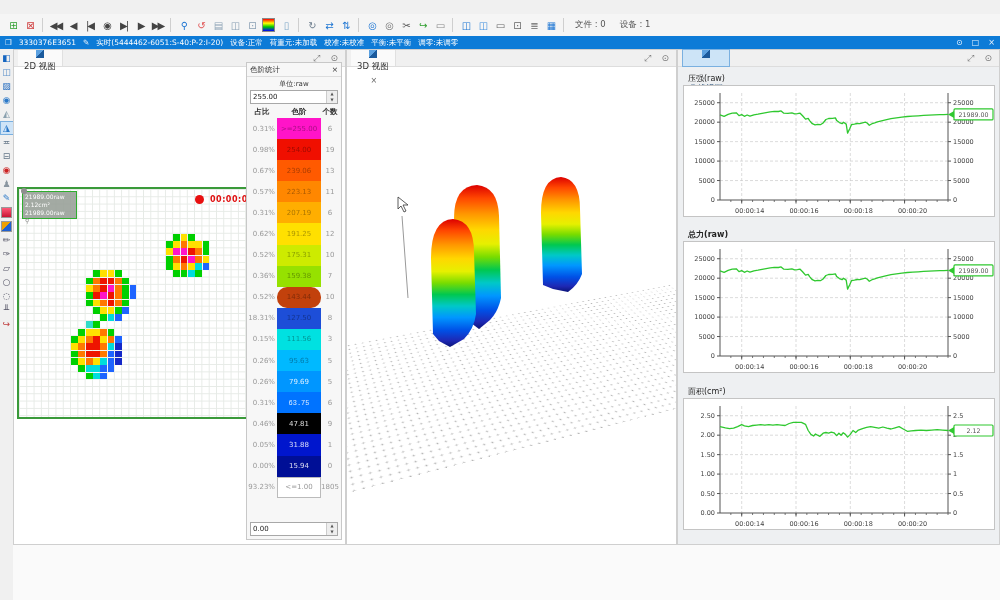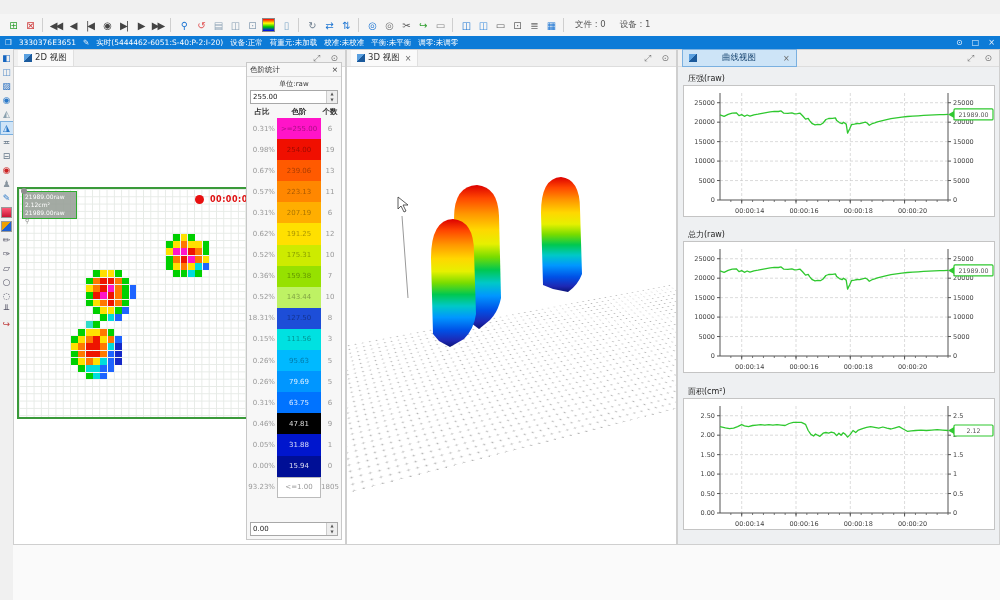--- a/index.html
+++ b/index.html
@@ -26,21 +26,21 @@
   .lt-icon{width:12px;height:12px;font-size:9px;line-height:12px;text-align:center;}
   .lt-icon.active{background:#cfe4f7;outline:1px solid #7ab0e0;}
   .swatch-pink{width:9px;height:9px;background:linear-gradient(180deg,#ff5a78,#c81432);border:1px solid #999;}
   .swatch-multi{width:9px;height:9px;background:linear-gradient(135deg,#f0a000 50%,#2060d0 50%);border:1px solid #999;}
   
   .panel{position:absolute;background:#fff;border:1px solid #cfcfcf;box-sizing:border-box;}
   #panel2d{left:13px;top:49px;width:333px;height:496px;}
   #panel3d{left:346px;top:49px;width:331px;height:496px;}
   #panelcurve{left:677px;top:49px;width:323px;height:496px;background:#eef0f2;}
   .phead{height:16px;background:#f0f0f0;border-bottom:1px solid #ddd;display:flex;align-items:center;font-size:8.5px;color:#333;padding:0 4px;gap:4px;}
-  .ptab{display:flex;align-items:center;gap:3px;padding:0 6px;height:16px;background:#fafafa;border-right:1px solid #e0e0e0;}
+  .ptab{display:flex;align-items:center;gap:3px;padding:0 6px;height:16px;background:#fafafa;border-right:1px solid #e0e0e0;flex-direction:column;}
   .ptab.blue{background:#cde4f7;border:1px solid #7ab0e0;color:#14426e;gap:25px;}
   .tabicon{width:8px;height:8px;background:linear-gradient(135deg,#5aa0e0 50%,#1b5a9c 50%);flex:0 0 auto;}
   .tabclose{color:#666;font-size:8px;margin-left:2px;}
   .spacer{flex:1;}
   .phead-icon{color:#777;font-size:9px;padding:0 3px;}
   .bottomstrip{position:absolute;top:545px;left:13px;right:0;bottom:0;background:#fafafa;}
   
   .map{position:absolute;left:3px;top:137px;width:232px;height:228px;border:2px solid #3a9a3a;background-color:#fff;
        background-image:linear-gradient(#e6eae6 1px,transparent 1px),linear-gradient(90deg,#e6eae6 1px,transparent 1px);
        background-size:7.3px 7.3px;}
@@ -360,21 +360,21 @@
             <span class="lvl" style="background: rgb(205, 235, 0); color: rgba(0, 0, 0, 0.35);">175.31</span>
             <span class="cnt">10</span>
           </div>
           <div class="srow">
             <span class="pct">0.36%</span>
             <span class="lvl" style="background: rgb(150, 225, 0); color: rgba(0, 0, 0, 0.35);">159.38</span>
             <span class="cnt">7</span>
           </div>
           <div class="srow">
             <span class="pct">0.52%</span>
-            <span class="lvl" style="background: #bef264; color: rgba(0, 0, 0, 0.35);">143.44</span>
+            <span class="lvl" style="background: #c2410c; color: rgba(0, 0, 0, 0.35); border-radius: 10px;">143.44</span>
             <span class="cnt">10</span>
           </div>
           <div class="srow">
             <span class="pct">18.31%</span>
             <span class="lvl" style="background: #1d4ed8; color: rgba(0, 0, 0, 0.35);">127.50</span>
             <span class="cnt">8</span>
           </div>
           <div class="srow">
             <span class="pct">0.15%</span>
             <span class="lvl" style="background: rgb(0, 225, 225); color: rgba(0, 0, 0, 0.35);">111.56</span>
@@ -385,21 +385,21 @@
             <span class="lvl" style="background: rgb(0, 185, 255); color: rgba(0, 0, 0, 0.35);">95.63</span>
             <span class="cnt">5</span>
           </div>
           <div class="srow">
             <span class="pct">0.26%</span>
             <span class="lvl" style="background: rgb(0, 150, 255); color: rgba(255, 255, 255, 0.85);">79.69</span>
             <span class="cnt">5</span>
           </div>
           <div class="srow">
             <span class="pct">0.31%</span>
-            <span class="lvl" style="background: rgb(0, 115, 255); color: rgba(255, 255, 255, 0.85);">63.75</span>
+            <span class="lvl" style="background: rgb(0, 115, 255); color: rgba(255, 255, 255, 0.85); font-family: Liberation Mono, monospace;">63.75</span>
             <span class="cnt">6</span>
           </div>
           <div class="srow">
             <span class="pct">0.46%</span>
             <span class="lvl" style="background: #000000; color: rgba(255, 255, 255, 0.85);">47.81</span>
             <span class="cnt">9</span>
           </div>
           <div class="srow">
             <span class="pct">0.05%</span>
             <span class="lvl" style="background: rgb(0, 22, 205); color: rgba(255, 255, 255, 0.85);">31.88</span>
@@ -543,21 +543,21 @@
           <line x1="166.28571428571428" x2="166.28571428571428" y1="114" y2="117.5" stroke="#555" stroke-width="1"></line>
           <text x="174.28571428571428" y="127" text-anchor="middle" font-size="6.5" fill="#444">00:00:18</text>
           <line x1="220.57142857142856" x2="220.57142857142856" y1="114" y2="117.5" stroke="#555" stroke-width="1"></line>
           <text x="228.57142857142856" y="127" text-anchor="middle" font-size="6.5" fill="#444">00:00:20</text>
           <polyline points="36.0,28.8 40.1,30.3 44.1,28.4 48.2,27.2 52.3,26.8 55.0,29.6 57.7,28.6 60.4,30.3 63.1,29.0 65.9,30.2 69.9,28.8 74.0,28.2 78.1,27.4 82.1,26.6 86.2,25.9 90.3,25.3 94.4,25.5 97.1,24.9 99.8,27.2 103.9,27.4 107.9,26.8 110.6,27.8 113.4,27.6 116.1,27.2 118.8,30.0 121.5,33.1 124.2,32.3 125.6,34.6 128.3,37.7 131.0,38.9 133.7,38.3 136.4,38.7 139.1,37.0 141.9,33.5 144.6,32.5 148.6,32.3 151.4,31.9 152.7,34.6 155.4,36.6 158.1,37.7 159.5,36.2 162.2,38.1 163.6,47.1 165.7,42.8 167.6,38.5 170.4,38.1 173.1,37.5 175.8,37.7 178.5,36.8 181.2,36.2 183.1,37.0 185.3,39.3 188.0,37.7 190.7,36.8 193.4,35.8 197.5,34.8 201.6,33.8 207.0,32.7 212.4,31.9 217.9,31.1 223.3,30.5 228.7,30.2 234.1,29.8 239.6,29.4 245.0,29.1 250.4,28.9 255.9,28.7 259.9,28.6 264.0,28.4" fill="none" stroke="#2fc82f" stroke-width="1.3" stroke-linejoin="round"></polyline>
           <polygon points="264,28.442800000000002 270,24.942800000000002 270,31.942800000000002" fill="#2fc82f"></polygon>
           <rect x="270" y="22.942800000000002" width="39" height="11" fill="#fff" stroke="#2fc82f" stroke-width="1.2" rx="1"></rect>
           <text x="289.5" y="30.8428" text-anchor="middle" font-size="6.3" fill="#555">21989.00</text>
         </svg>
       </div>
-    <div class="gtitle" style="top:179px;">总力(raw)</div>
+    <div class="gtitle" style="top:179px;font-weight:bold;">总力(raw)</div>
     <div class="gbox" style="top:191px;">
         <svg id="chart1" width="310" height="130">
           <line x1="36" x2="264" y1="94.54545454545453" y2="94.54545454545453" stroke="#cccccc" stroke-width="0.7" stroke-dasharray="3,2"></line>
           <line x1="36" x2="264" y1="75.0909090909091" y2="75.0909090909091" stroke="#cccccc" stroke-width="0.7" stroke-dasharray="3,2"></line>
           <line x1="36" x2="264" y1="55.63636363636364" y2="55.63636363636364" stroke="#cccccc" stroke-width="0.7" stroke-dasharray="3,2"></line>
           <line x1="36" x2="264" y1="36.18181818181818" y2="36.18181818181818" stroke="#cccccc" stroke-width="0.7" stroke-dasharray="3,2"></line>
           <line x1="36" x2="264" y1="16.72727272727273" y2="16.72727272727273" stroke="#cccccc" stroke-width="0.7" stroke-dasharray="3,2"></line>
           <line x1="57.71428571428573" x2="57.71428571428573" y1="7" y2="114" stroke="#cccccc" stroke-width="0.7" stroke-dasharray="3,2"></line>
           <line x1="112" x2="112" y1="7" y2="114" stroke="#cccccc" stroke-width="0.7" stroke-dasharray="3,2"></line>
           <line x1="166.28571428571428" x2="166.28571428571428" y1="7" y2="114" stroke="#cccccc" stroke-width="0.7" stroke-dasharray="3,2"></line>

